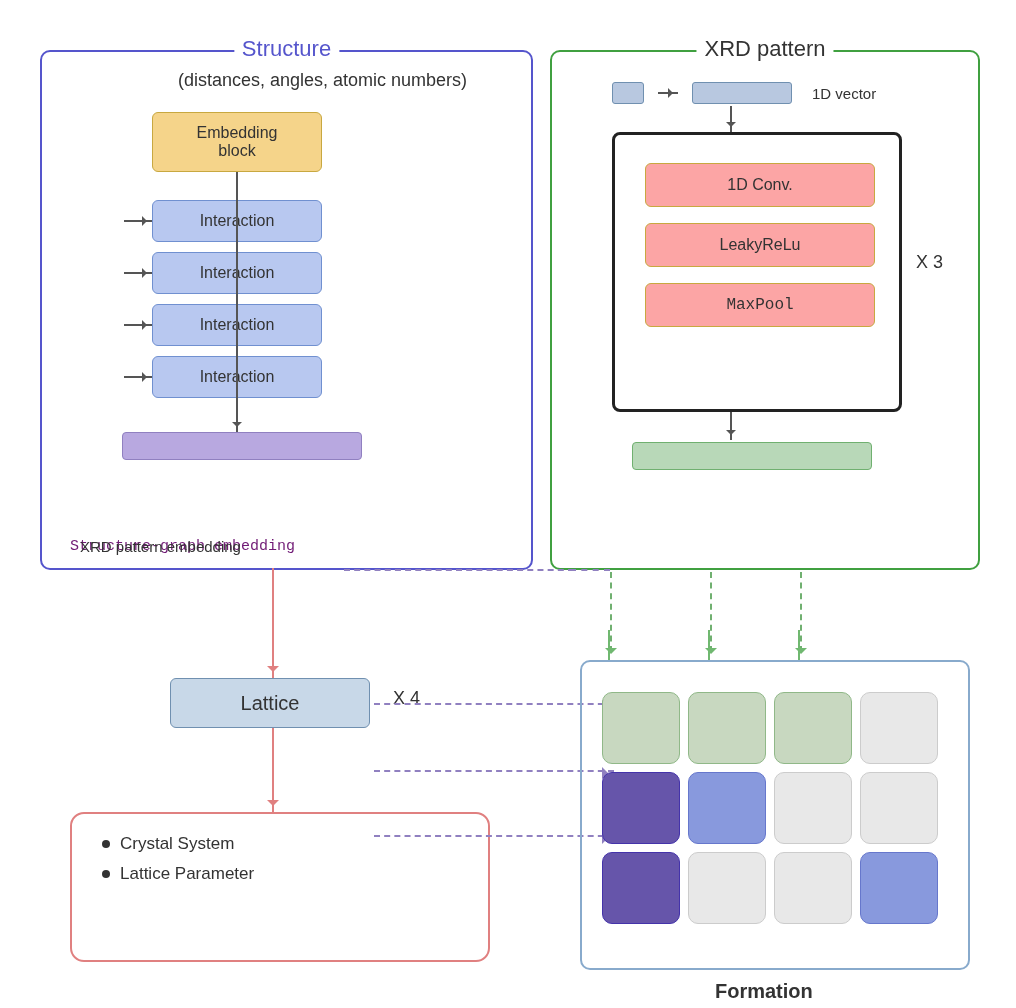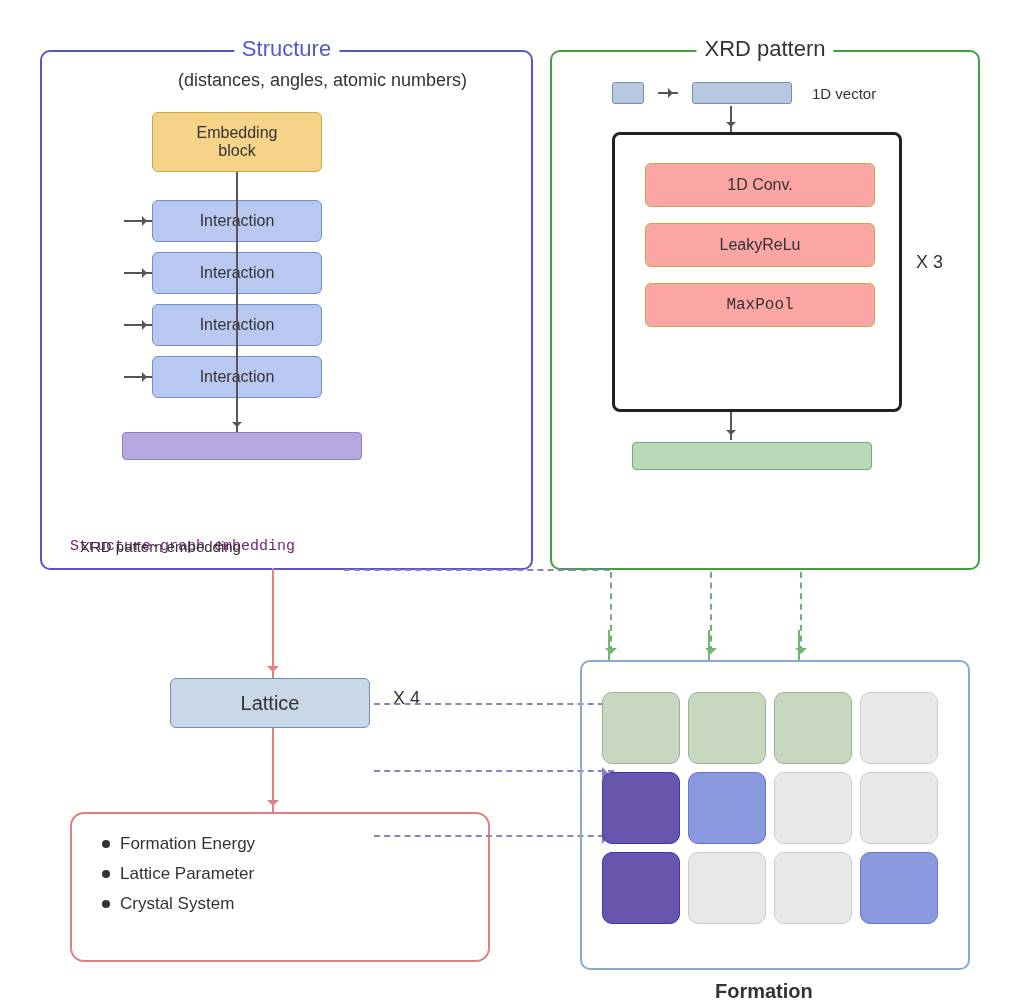--- a/index.html
+++ b/index.html
@@ -423,29 +423,25 @@
 
   <div class="x4-label">X 4</div>
 
   <div style="position:absolute; top:708px; left:252px; width:2px; height:84px; background:#e08080;">
     <div style="position:absolute; bottom:0; left:-5px; width:0; height:0; border:6px solid transparent; border-top-color:#e08080;"></div>
   </div>
 
   <div class="output-box">
     <div class="output-item">
       <div class="bullet-dot"></div>
-      <span>Formation Energy</span>
+      <span>Crystal System</span>
     </div>
     <div class="output-item">
       <div class="bullet-dot"></div>
       <span>Lattice Parameter</span>
-    </div>
-    <div class="output-item">
-      <div class="bullet-dot"></div>
-      <span>Crystal System</span>
     </div>
   </div>
 
   <div style="position:absolute; top:549px; left:324px; width:230px; height:0; border-top:2.5px dashed #9080c0;"></div>
 
   <div style="position:absolute; top:549px; left:550px; width:40px; height:0; border-top:2.5px dashed #9080c0;"></div>
 
   <div style="position:absolute; top:683px; left:354px; width:240px; height:0; border-top:2.5px dashed #9080c0;">
     <div style="position:absolute; right:0; top:-5px; width:0; height:0; border:6px solid transparent; border-left-color:#9080c0;"></div>
   </div>

